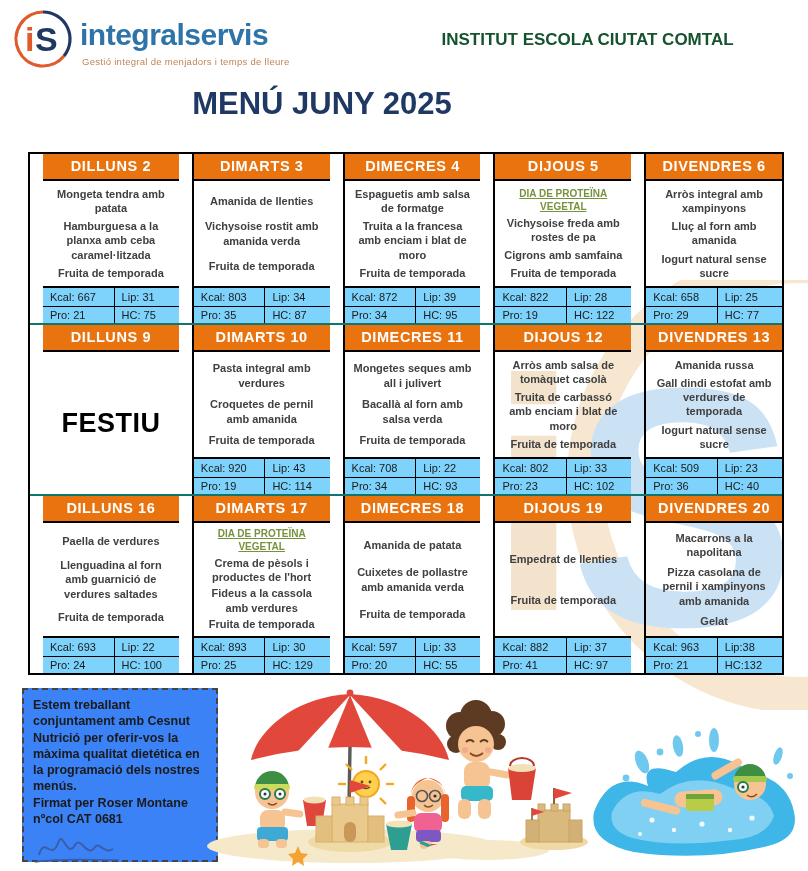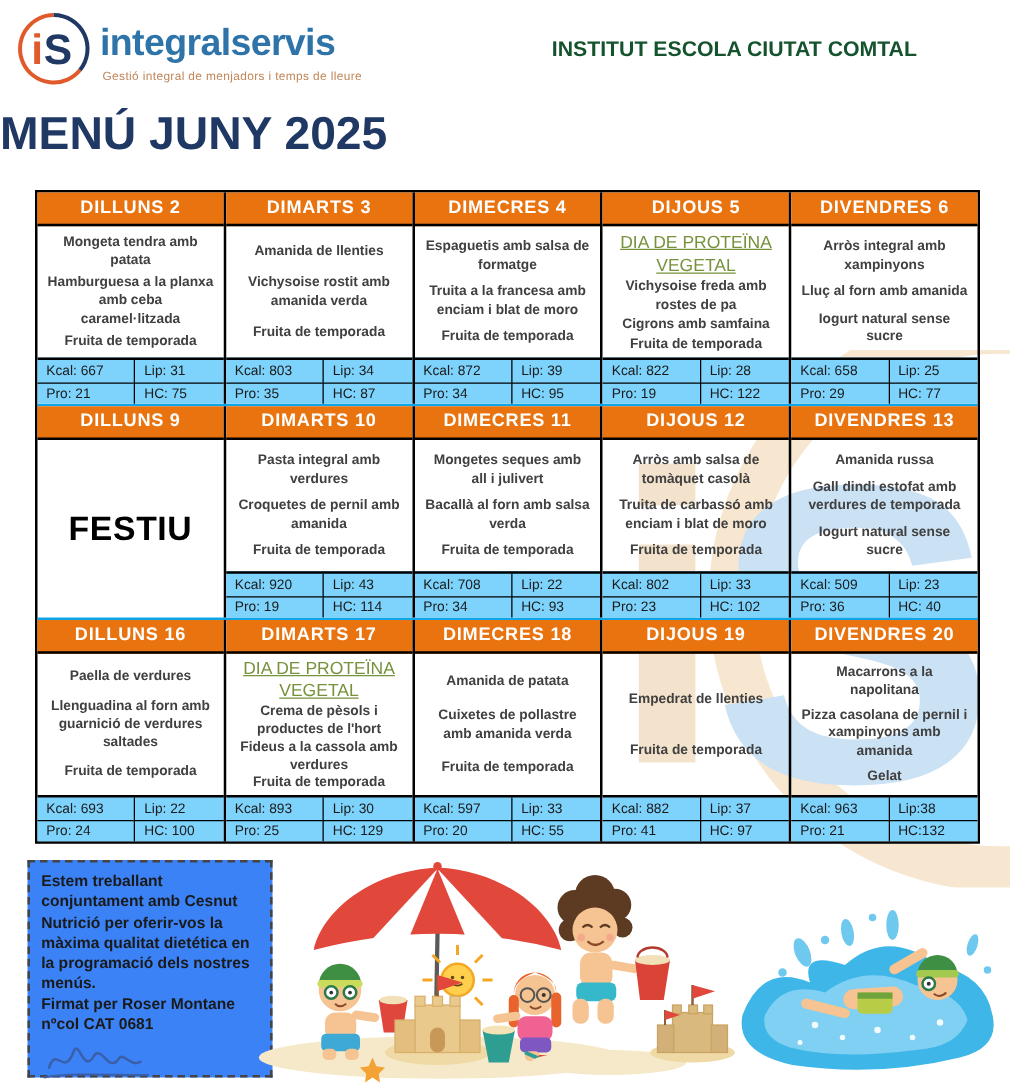--- a/index.html
+++ b/index.html
@@ -6,44 +6,44 @@
   body{
     width:808px;height:871px;position:relative;background:#ffffff;
     font-family:"Liberation Sans", sans-serif;overflow:hidden;
   }
   .layer{position:absolute;}
   
   #logo-mark{left:12px;top:8px;z-index:2;}
   #brand-name{left:80px;top:18px;font-size:30px;font-weight:bold;color:#2E74A9;letter-spacing:-0.5px;z-index:2;}
   #brand-tagline{left:82px;top:56px;font-size:9.5px;color:#C08457;letter-spacing:0.3px;z-index:2;}
   #school-name{left:385px;top:30px;width:405px;text-align:center;font-size:17px;font-weight:bold;color:#14532d;z-index:2;}
-  #menu-title{left:0;top:86px;width:644px;font-size:37px;font-weight:bold;color:#1F3864;z-index:2;}
+  #menu-title{left:0;top:86px;width:644px;text-align:center;font-size:31px;font-weight:bold;color:#1F3864;z-index:2;}
   
   #watermark{left:470px;top:280px;z-index:0;opacity:0.85;}
   
   #menu-table{
     left:28px;top:152px;width:752px;border:2px solid #000;z-index:1;background:transparent;
   }
   .week{display:flex;}
-  .week + .week{border-top:2px solid #0ea5e9;}
-  .day-col{flex:1 1 0;min-width:0;display:flex;flex-direction:column;}
+  .week + .week{border-top:2px solid #0f766e;}
+  .day-col{flex:1 1 0;min-width:0;display:flex;flex-direction:column;margin-left:13px;}
   .day-col + .day-col{border-left:2px solid #000;}
   .day-header{
     height:25px;line-height:25px;background:#E9730F;color:#fff;font-weight:bold;
     font-size:14.5px;letter-spacing:0.6px;text-align:center;border-bottom:2px solid #000;
     white-space:nowrap;overflow:hidden;
   }
   .day-body{display:flex;flex-direction:column;}
   .w1 .day-body,.w2 .day-body{height:142px;}
   .w3 .day-body{height:150px;}
   .day-content{
     flex:1 1 auto;display:flex;flex-direction:column;justify-content:space-evenly;align-items:center;
     padding:2px 8px;text-align:center;font-weight:bold;font-size:11px;color:#404040;line-height:1.3;
   }
-  .special-title{color:#76923C;text-decoration:underline;font-weight:normal;font-size:14px;}
+  .special-title{color:#76923C;text-decoration:underline;font-weight:bold;font-size:10px;}
   .festiu{
     flex:1 1 auto;display:flex;align-items:center;justify-content:center;
     font-size:27px;font-weight:bold;color:#000;letter-spacing:0.5px;
   }
   .nutrient-grid{
     height:35px;flex:0 0 35px;border-top:2px solid #000;display:grid;
     grid-template-columns:52% 48%;grid-template-rows:1fr 1fr;background:#7dd3fc;
     font-size:11px;color:#1a1a1a;
   }
   .nc{display:flex;align-items:center;padding-left:7px;overflow:hidden;white-space:nowrap;}

